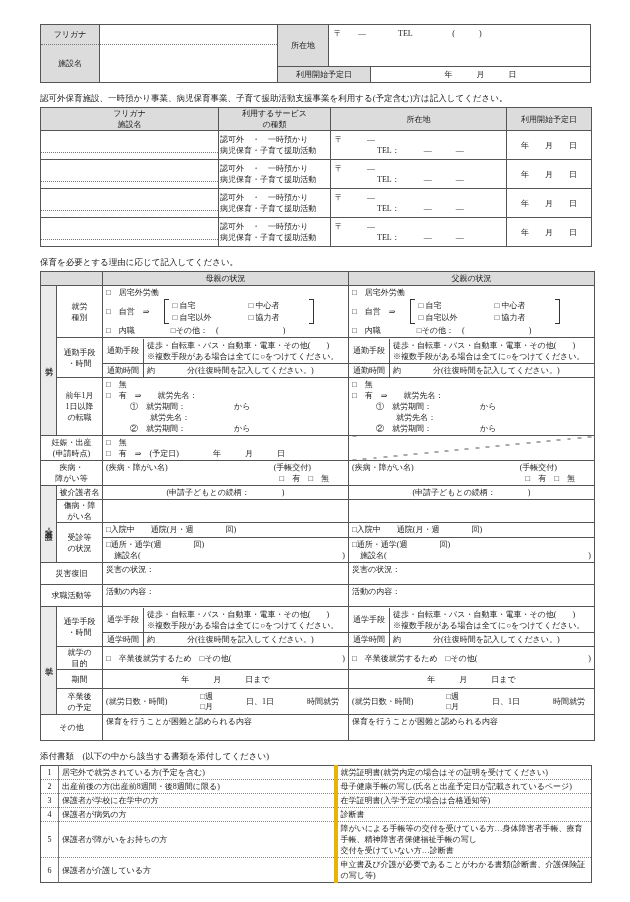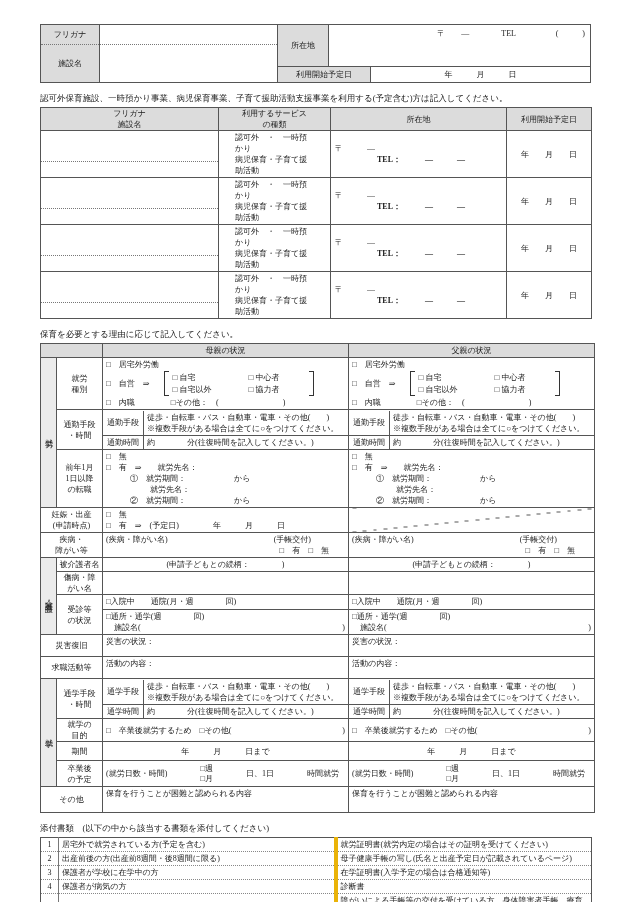--- a/index.html
+++ b/index.html
@@ -20,35 +20,35 @@
   .t1-left{display:flex;width:236px;border-right:1px solid #555;}
   .t1-labels{width:58px;background:#dcdcdc;border-right:1px solid #555;display:flex;flex-direction:column;}
   .t1-lab1{height:19px;border-bottom:1px dotted #777;display:flex;align-items:center;justify-content:center;}
   .t1-lab2{flex:1;display:flex;align-items:center;justify-content:center;}
   .t1-input{flex:1;display:flex;flex-direction:column;}
   .t1-in1{height:19px;border-bottom:1px dotted #777;}
   .t1-in2{flex:1;}
   .t1-right{flex:1;display:flex;flex-direction:column;}
   .t1-row1{height:41px;display:flex;border-bottom:1px solid #555;}
   .t1-addr-label{width:50px;background:#dcdcdc;border-right:1px solid #555;display:flex;align-items:center;justify-content:center;}
-  .t1-addr-val{flex:1;padding:3px 5px;text-align:right;}
+  .t1-addr-val{flex:1;padding:3px 5px;}
   .t1-row2{height:15px;display:flex;}
   .t1-start-label{width:92px;background:#dcdcdc;border-right:1px solid #555;text-align:center;line-height:15px;}
   .t1-start-val{flex:1;text-align:center;line-height:15px;}
   
   .t2{width:551px;}
   .t2 .hd{height:22px;text-align:center;}
   .t2 tr.data{height:29px;}
   .t2 td{padding:0;}
   .t2 .name-cell{height:100%;display:flex;flex-direction:column;}
   .t2 .name-top{height:14px;border-bottom:1px dotted #777;}
   .t2 .name-bot{flex:1;}
-  .t2 .svc{padding:1px 16px;}
+  .t2 .svc{padding:1px 1px;}
   .t2 .addr{padding:1px 4px;}
-  .t2 .tel-line{padding-left:42px;font-weight:bold;}
+  .t2 .tel-line{padding-left:42px;}
   .t2 .ymd{text-align:center;}
   
   .t3{width:554px;}
   .t3 td{padding:1px 3px;}
   .t3 .hd{height:14px;text-align:center;}
   .t3 .vert{writing-mode:vertical-rl;text-orientation:upright;text-align:center;padding:0;letter-spacing:1px;}
   .t3 .rlabel{text-align:center;white-space:pre-line;padding:0 1px;}
   .t3 .top{vertical-align:top;}
   .emp2{display:flex;align-items:center;margin:1px 0;}
   .bracket{display:flex;margin-left:14px;}

